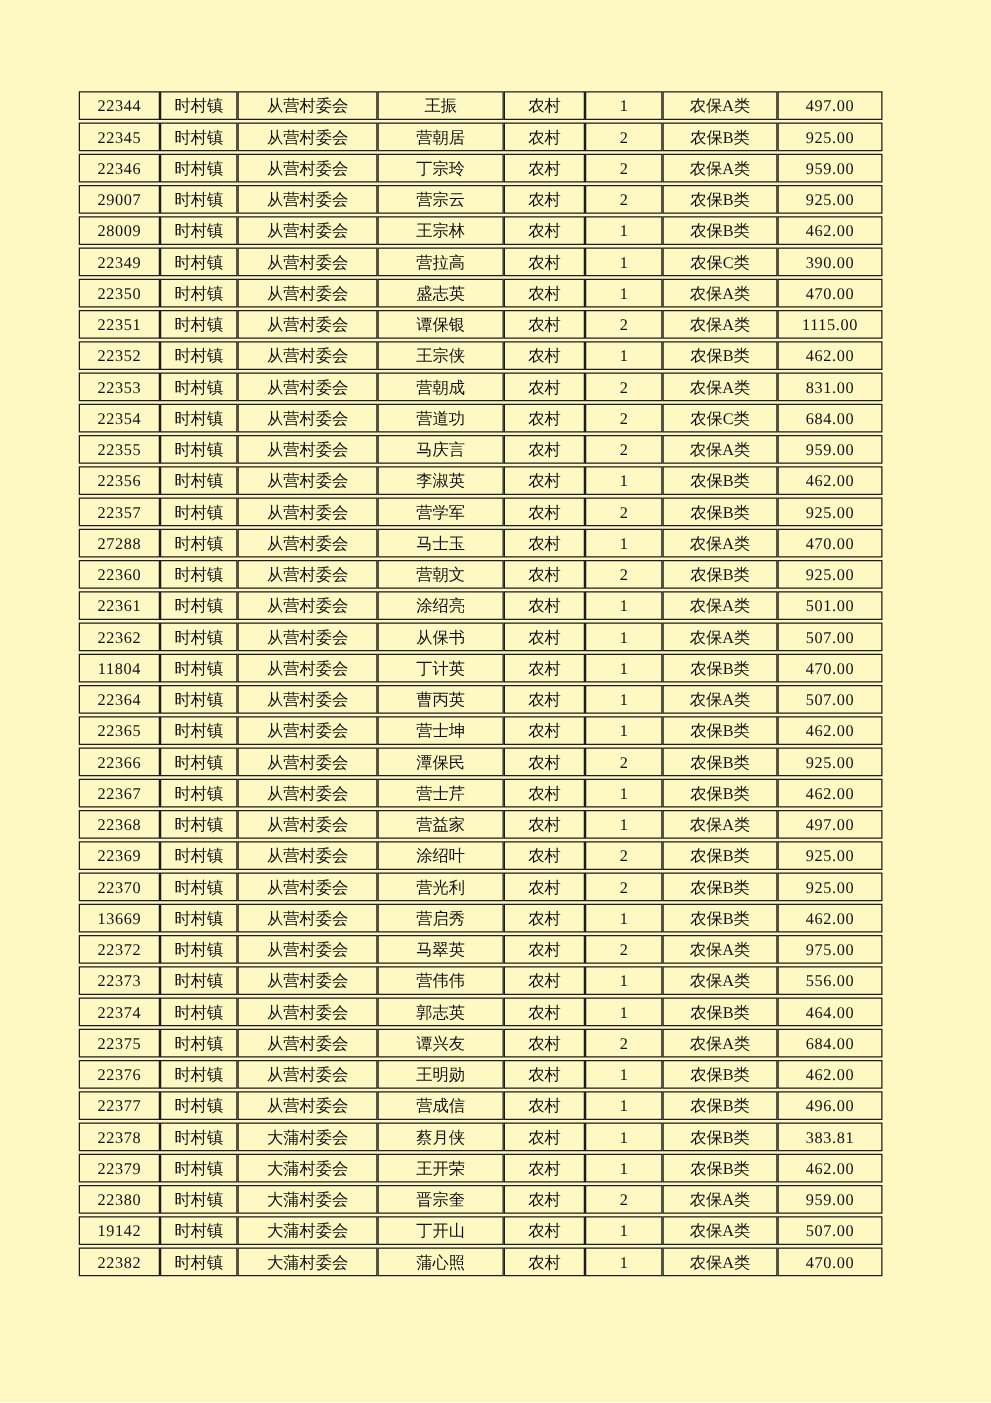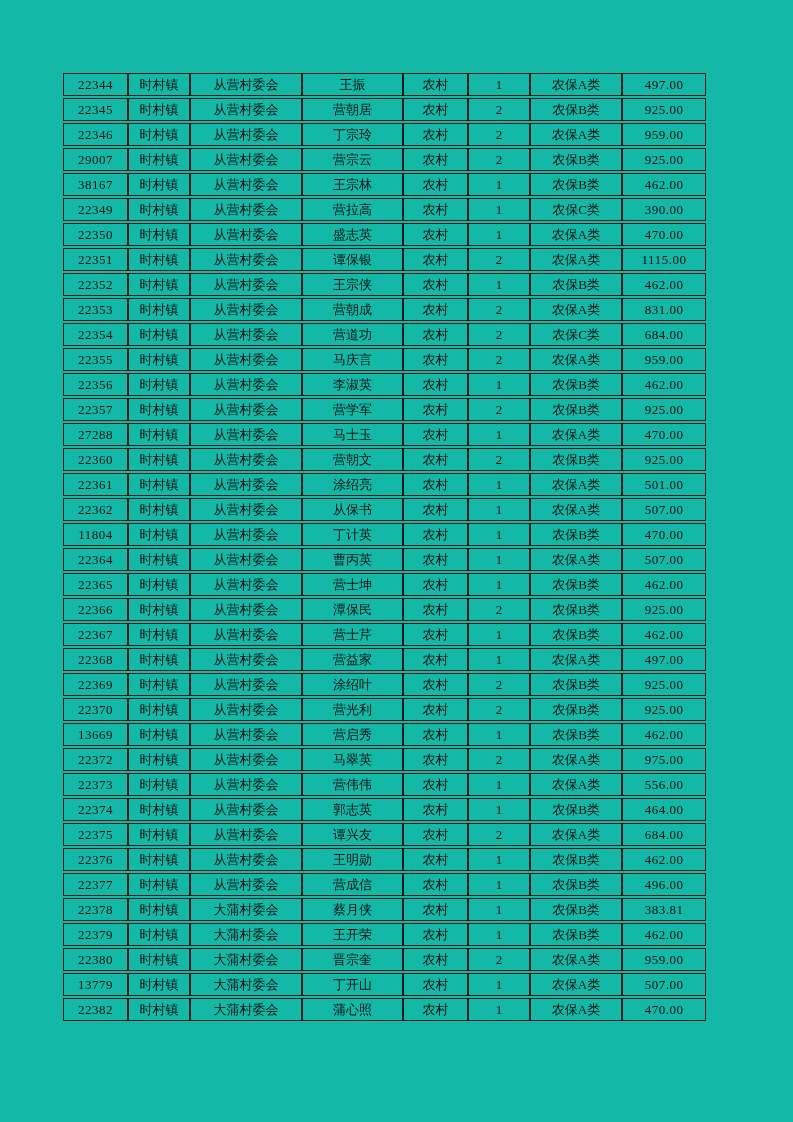--- a/index.html
+++ b/index.html
@@ -5,21 +5,21 @@
   * { box-sizing: border-box; margin: 0; padding: 0; }
   html, body {
     width: 793px;
     background: #ffffff;
     font-family: "Liberation Serif", "DejaVu Serif", serif;
   }
   .page {
     position: relative;
     width: 793px;
     height: 1122px;
-    background: #14b8a6;
+    background: #fef9c3;
     overflow: hidden;
   }
   table.roster {
     position: absolute;
     left: 63px;
     top: 71px;
     width: 643px;
     table-layout: fixed;
     border-collapse: separate;
     border-spacing: 0 2px;
@@ -89,21 +89,21 @@
           <td class="c-serial">29007</td>
           <td class="c-town">时村镇</td>
           <td class="c-village">从营村委会</td>
           <td class="c-person">营宗云</td>
           <td class="c-residence">农村</td>
           <td class="c-person">2</td>
           <td class="c-insurance">农保B类</td>
           <td class="c-amount">925.00</td>
         </tr>
         <tr>
-          <td class="c-serial">38167</td>
+          <td class="c-serial">28009</td>
           <td class="c-town">时村镇</td>
           <td class="c-village">从营村委会</td>
           <td class="c-person">王宗林</td>
           <td class="c-residence">农村</td>
           <td class="c-person">1</td>
           <td class="c-insurance">农保B类</td>
           <td class="c-amount">462.00</td>
         </tr>
         <tr>
           <td class="c-serial">22349</td>
@@ -409,21 +409,21 @@
           <td class="c-serial">22380</td>
           <td class="c-town">时村镇</td>
           <td class="c-village">大蒲村委会</td>
           <td class="c-person">晋宗奎</td>
           <td class="c-residence">农村</td>
           <td class="c-person">2</td>
           <td class="c-insurance">农保A类</td>
           <td class="c-amount">959.00</td>
         </tr>
         <tr>
-          <td class="c-serial">13779</td>
+          <td class="c-serial">19142</td>
           <td class="c-town">时村镇</td>
           <td class="c-village">大蒲村委会</td>
           <td class="c-person">丁开山</td>
           <td class="c-residence">农村</td>
           <td class="c-person">1</td>
           <td class="c-insurance">农保A类</td>
           <td class="c-amount">507.00</td>
         </tr>
         <tr>
           <td class="c-serial">22382</td>

